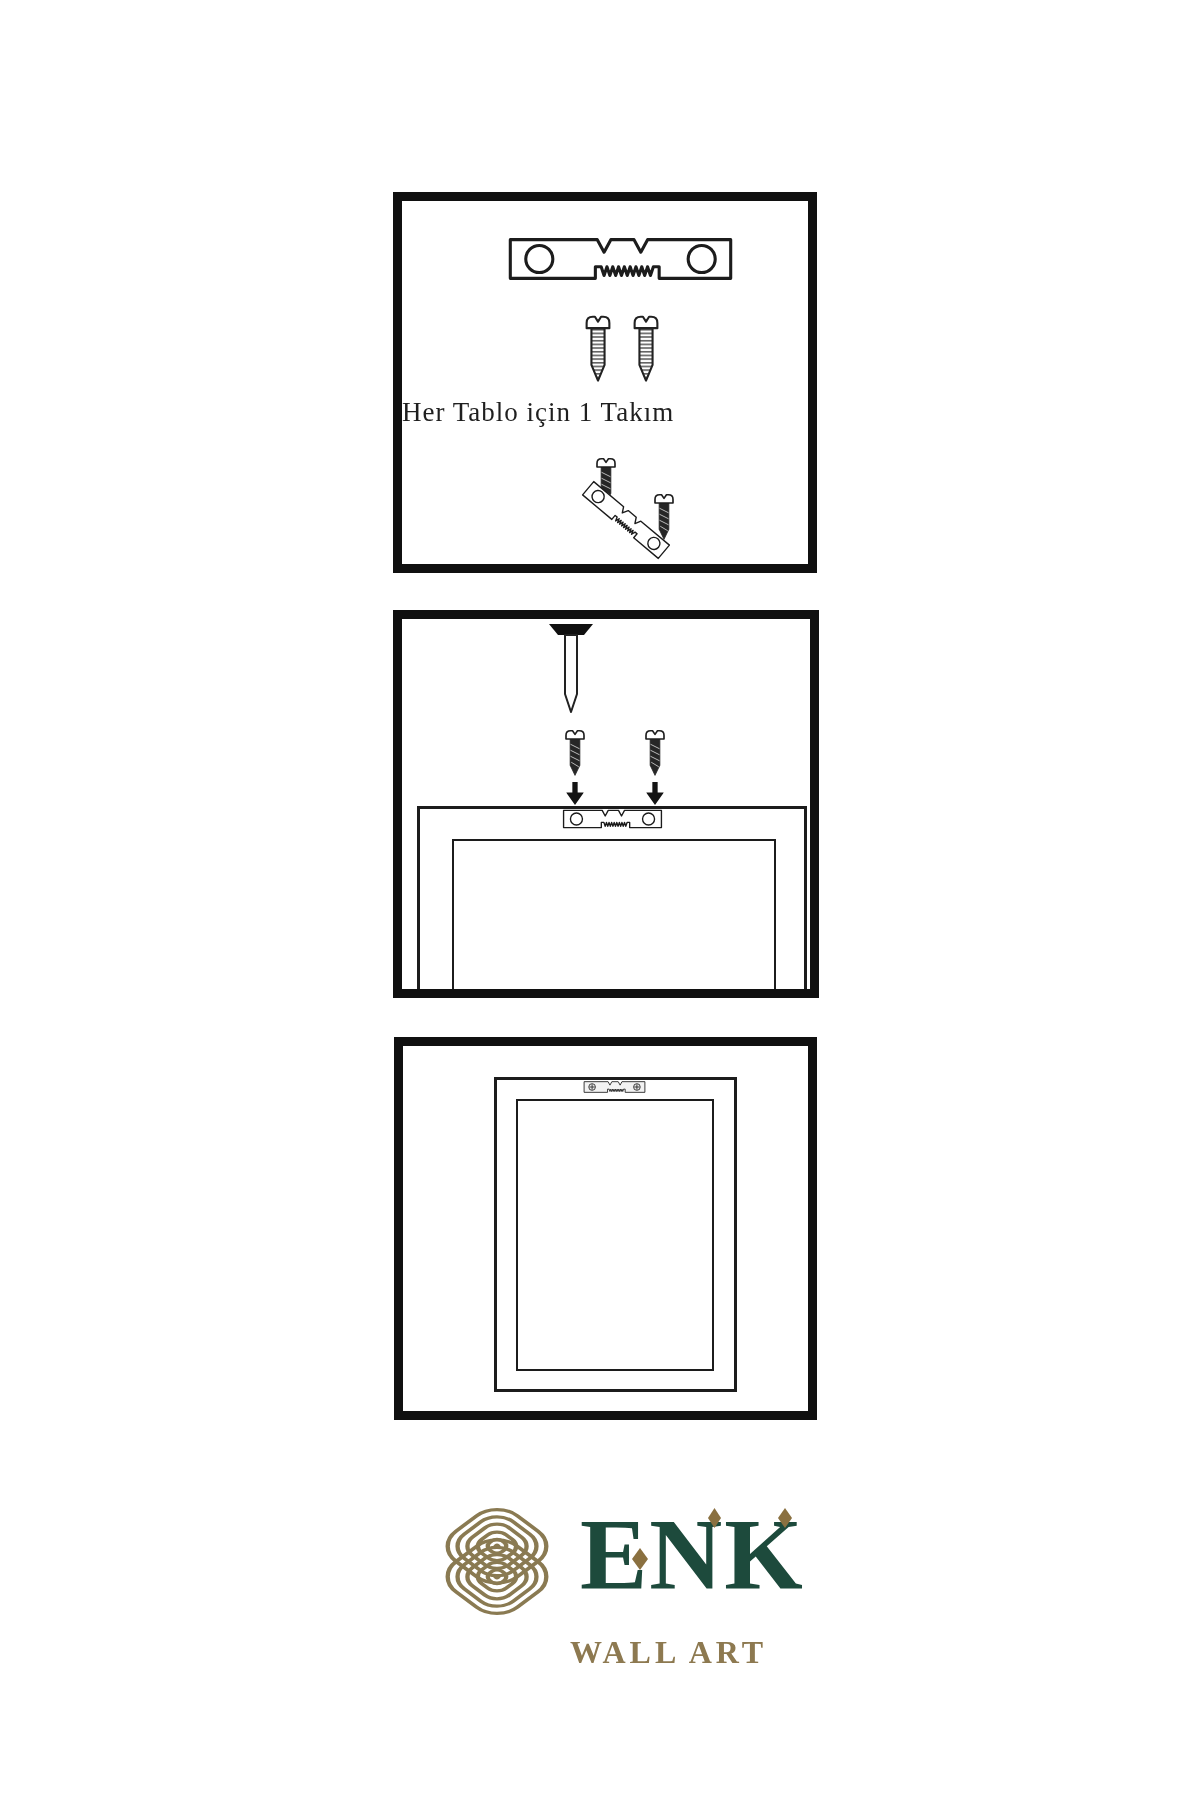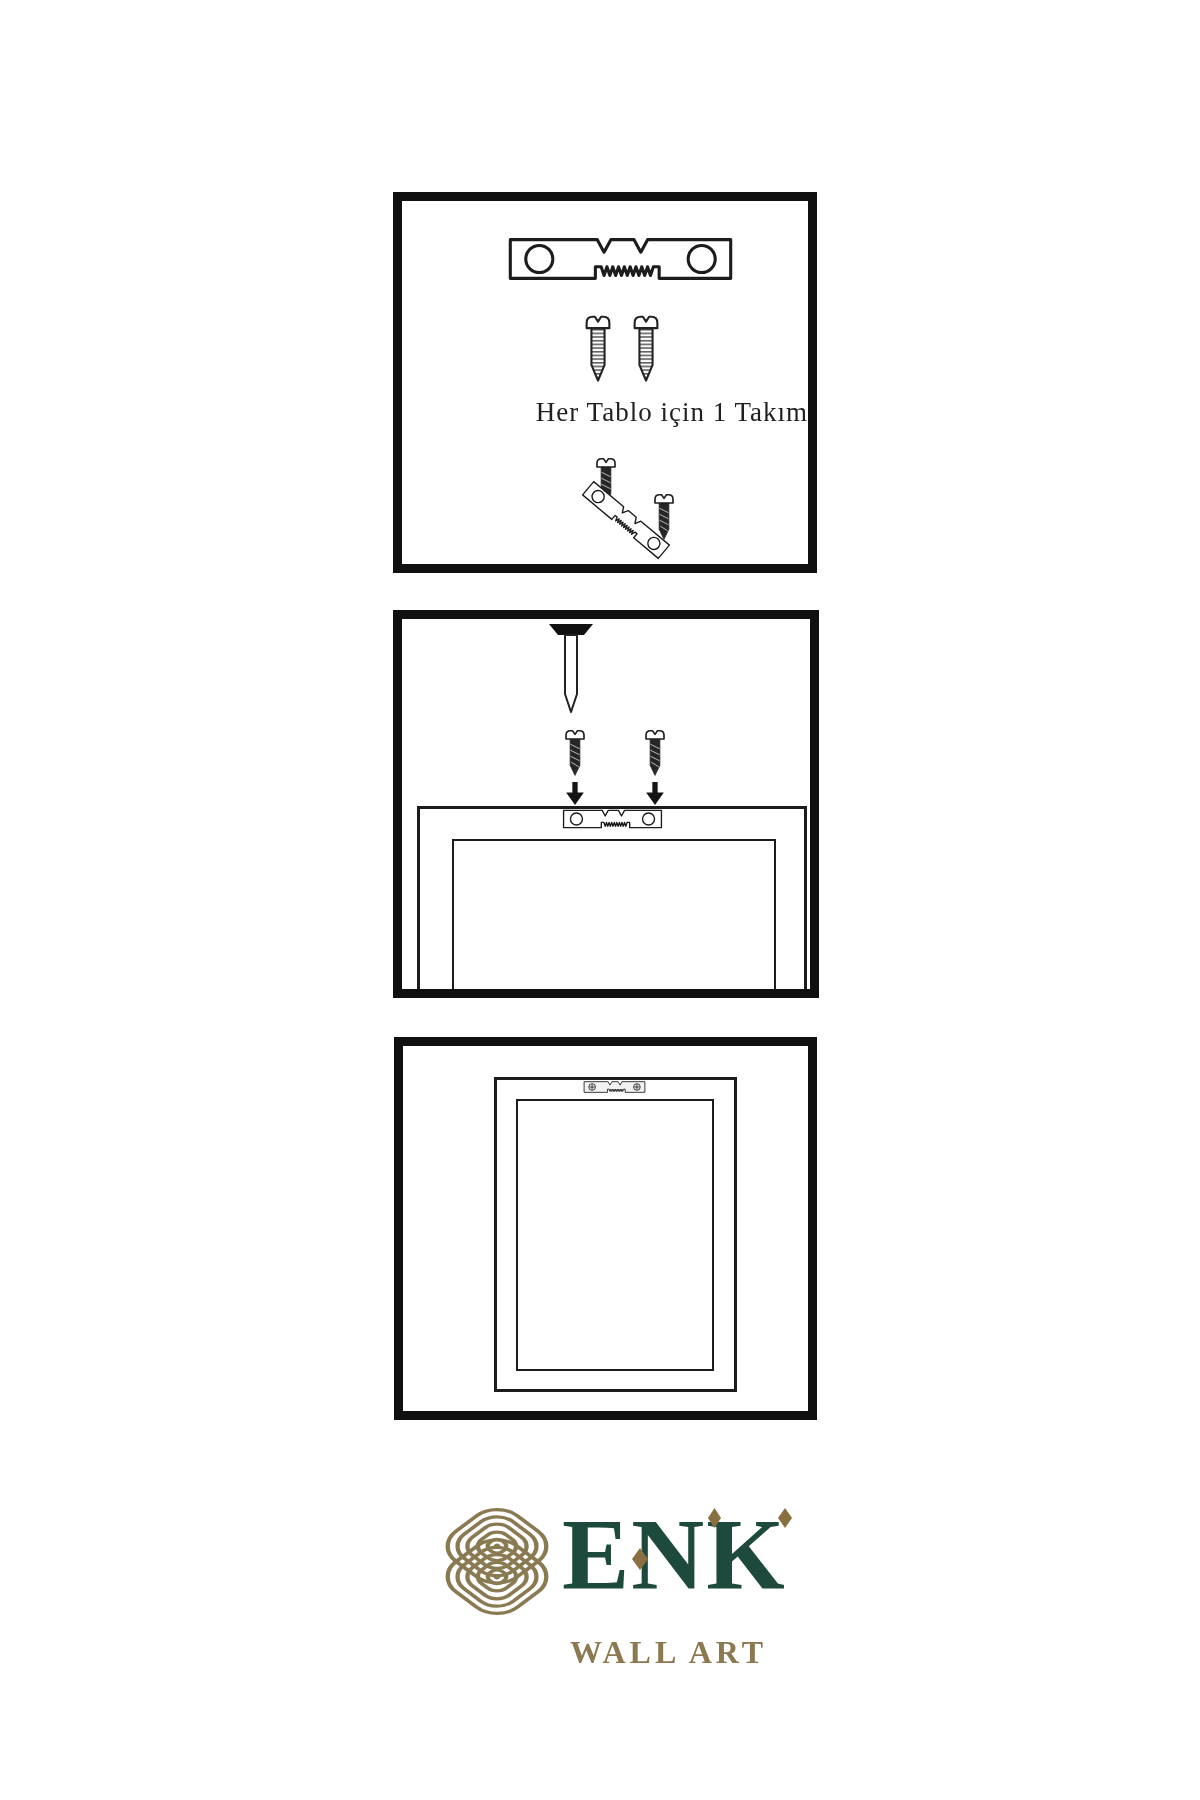--- a/index.html
+++ b/index.html
@@ -10,21 +10,21 @@
   .abs{position:absolute;}
   .panel{
     position:absolute;border:9px solid #101010;background:#ffffff;box-sizing:border-box;
     overflow:hidden;
   }
   #panel-kit{left:393px;top:192px;width:424px;height:381px;}
   #panel-install{left:393px;top:610px;width:426px;height:388px;}
   #panel-hung{left:394px;top:1037px;width:423px;height:383px;}
 
   .caption{
-    position:absolute;left:0;right:0;top:196px;text-align:right;
+    position:absolute;left:0;right:0;top:196px;text-align:left;
     font-size:27px;letter-spacing:1px;color:#1f1f1f;font-weight:400;
   }
 
   
   .frame-outer-2{
     position:absolute;left:15px;top:187px;width:390px;height:200px;
     border:3px solid #1c1c1c;border-bottom:none;box-sizing:border-box;background:#fff;
   }
   .frame-inner-2{
     position:absolute;left:50px;top:220px;width:324px;height:170px;
@@ -39,21 +39,21 @@
     position:absolute;left:113px;top:53px;width:198px;height:272px;
     border:2px solid #1c1c1c;box-sizing:border-box;background:#fff;
   }
 
   .tilted-kit{position:absolute;left:170px;top:250px;width:132px;height:122px;}
   .tilted-plate{position:absolute;left:2px;top:56px;transform:rotate(40deg);transform-origin:50% 50%;}
 
   
   #logo{position:absolute;left:420px;top:1488px;width:420px;height:150px;}
   .brand-word{
-    position:absolute;left:142px;top:14px;font-size:101px;line-height:1.05;
+    position:absolute;left:160px;top:14px;font-size:101px;line-height:1.05;
     font-weight:700;color:#1d4a3c;letter-spacing:2px;font-family:"Liberation Serif",serif;
   }
   .brand-sub{
     position:absolute;left:150px;top:104px;font-size:32px;line-height:1;
     font-weight:700;color:#8d7950;letter-spacing:4px;font-family:"Liberation Serif",serif;margin-top:44px;
   }
   .diamond{
     position:absolute;background:#8a7040;
     clip-path:polygon(50% 0,100% 50%,50% 100%,0 50%);
   }

